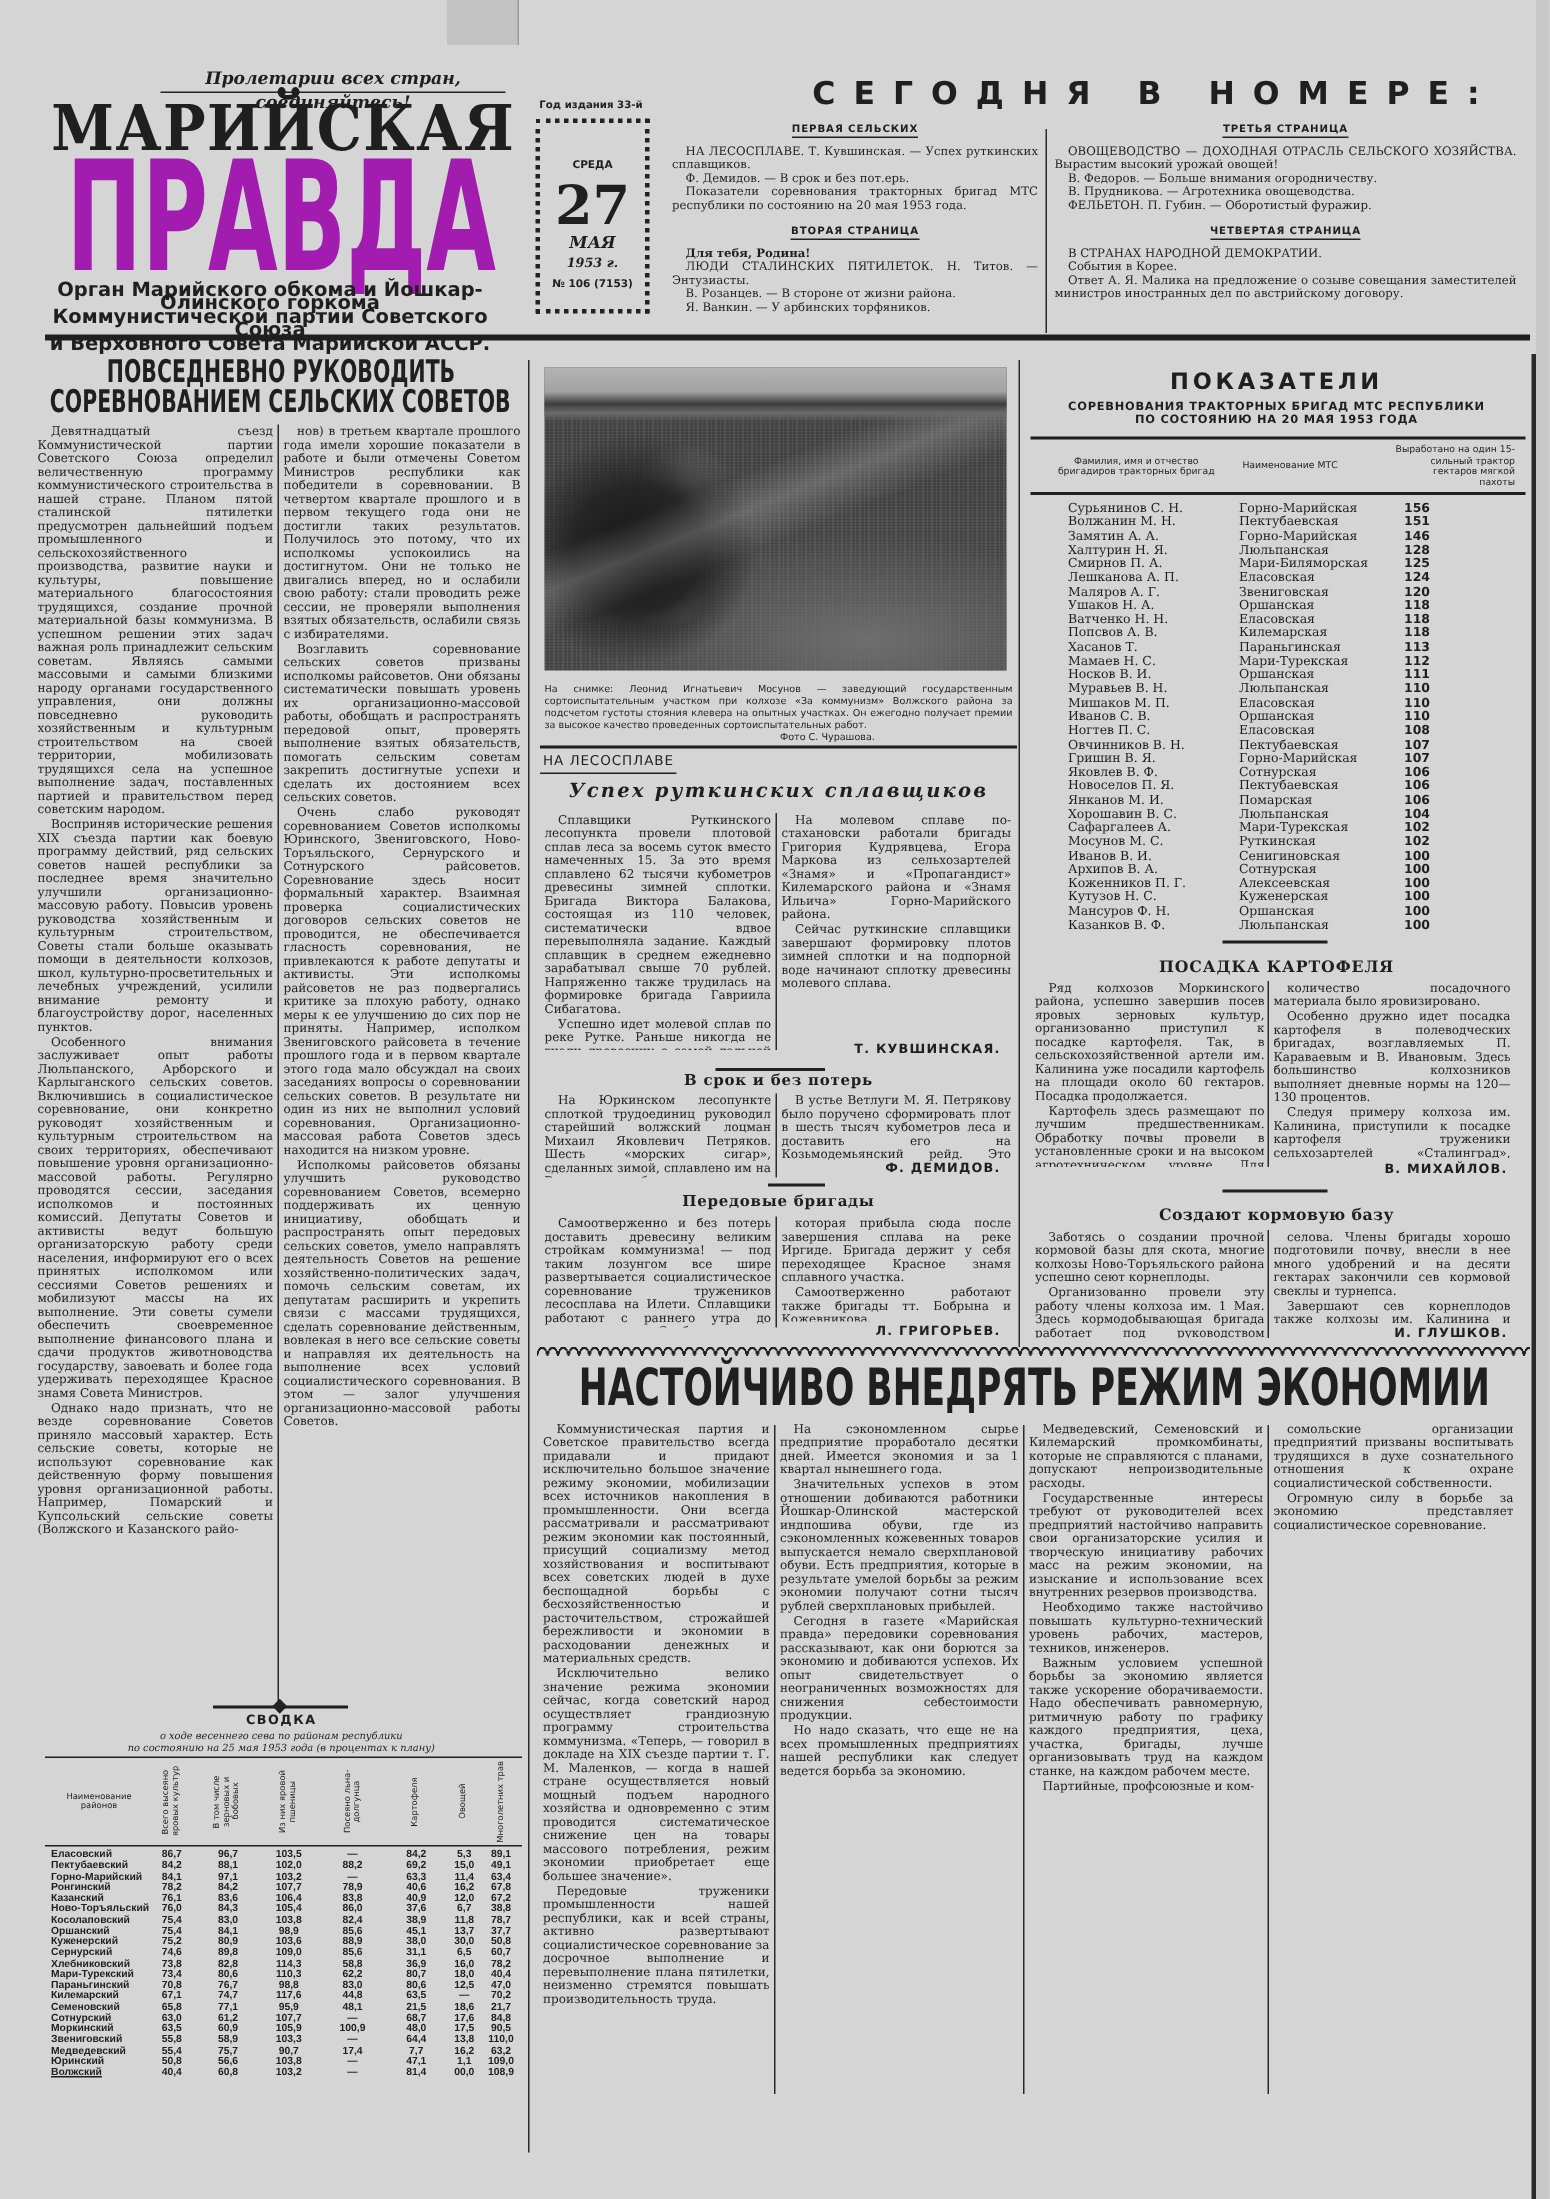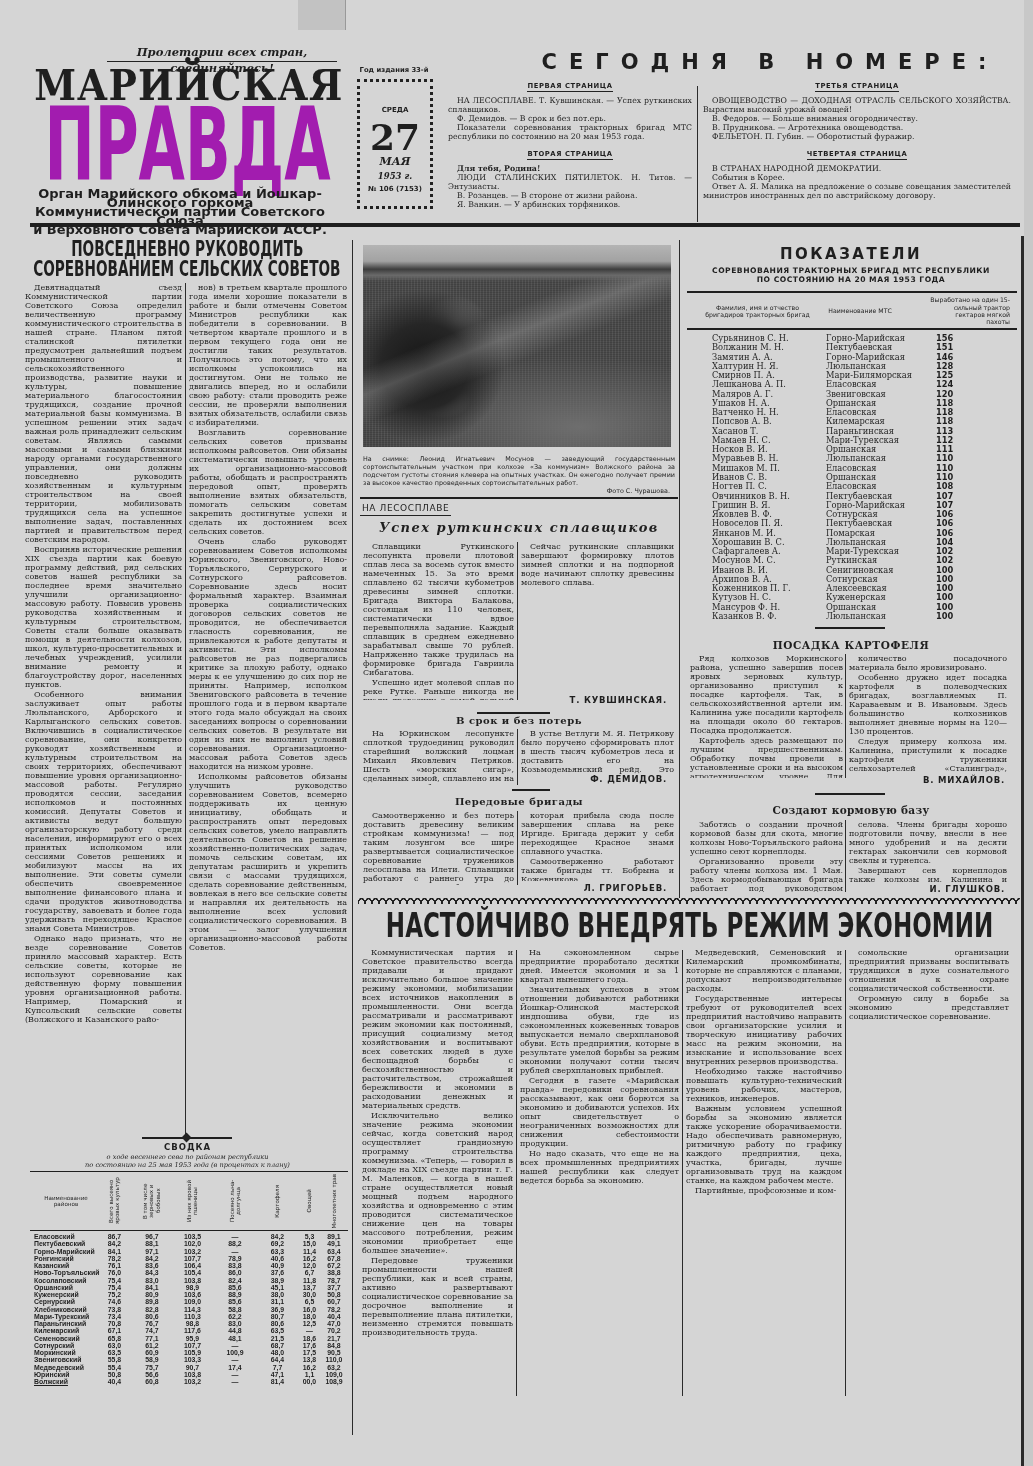--- a/index.html
+++ b/index.html
@@ -39,21 +39,21 @@
   linear-gradient(180deg,#b4b4b4 0,#a2a2a2 8%,#3d3d3d 12%,#6a6a6a 15%,transparent 18%),
   linear-gradient(158deg,transparent 38%,rgba(170,170,170,.35) 46%,transparent 55%),
   radial-gradient(ellipse 26% 38% at 20% 60%,#151515 0,#262626 55%,transparent 100%),
   radial-gradient(ellipse 10% 13% at 30% 38%,#707070 0,transparent 100%),
   radial-gradient(ellipse 9% 9% at 26% 77%,#9a9a9a 0,transparent 100%),
   radial-gradient(ellipse 60% 35% at 70% 90%,#6e6e6e 0,transparent 100%),
   repeating-linear-gradient(90deg,rgba(255,255,255,.07) 0 1px,transparent 1px 3px),
   repeating-linear-gradient(0deg,rgba(0,0,0,.12) 0 1px,transparent 1px 2px),
   #4a4a4a}
 .caption{left:363px;top:455px;width:312px;font-family:"DejaVu Sans",sans-serif;font-size:6.4px;line-height:8px;text-align:justify}
-.credit{left:520px;top:487px;width:150px;text-align:right;font-family:"DejaVu Sans",sans-serif;font-size:6.4px}
+.credit{left:520px;top:487px;width:150px;text-align:left;font-family:"DejaVu Sans",sans-serif;font-size:6.4px}
 .wavy{position:absolute;height:6px;background-image:radial-gradient(ellipse at 50% 100%,transparent 52%,#222 55%,#222 74%,transparent 78%);background-size:7px 6px;background-repeat:repeat-x}
 
 .ind-hd{position:absolute;top:295px;font-family:"DejaVu Sans",sans-serif;font-size:6.2px;line-height:7.3px;text-align:center;display:flex;align-items:center;justify-content:center;height:32px}
 .ir{display:flex;height:9.27px;line-height:9.27px;font-size:8.3px;font-family:"DejaVu Serif",serif;white-space:nowrap}
 .ir .c1{width:114px}
 .ir .c2{width:110px}
 .ir .c3{width:61px;text-align:left;font-family:"DejaVu Sans",sans-serif;font-weight:bold}
 .sv-hd{position:absolute;top:1173px;left:34px;height:56px;display:flex}
 .sv-hd div{height:56px;display:flex;align-items:center;justify-content:center;font-family:"DejaVu Sans",sans-serif;font-size:5.6px;line-height:6.4px;text-align:center}
 .sv-hd .vt{writing-mode:vertical-rl;transform:rotate(180deg)}
@@ -85,21 +85,21 @@
   <div class="sans" style="top:24px;font-size:7px">СРЕДА</div>
   <div class="serif" style="top:36px;font-size:36px;line-height:38px">27</div>
   <div class="serif" style="top:73px;font-size:11px;font-style:italic">МАЯ</div>
   <div class="serif" style="top:89px;font-size:8.5px;font-style:italic">1953 г.</div>
   <div class="sans" style="top:103px;font-size:7px">№ 106 (7153)</div>
 </div>
 
 <div class="a cont-hd">СЕГОДНЯ В НОМЕРЕ:</div>
 <div class="cont-col" style="left:448px;width:244px">
   <div class="pg-block">
-    <div class="pg-label"><span>ПЕРВАЯ СТРАНИЦА</span></div>
+    <div class="pg-label"><span>ПЕРВАЯ СЕЛЬСКИХ</span></div>
     <p>НА ЛЕСОСПЛАВЕ. Т. Кувшинская. — Успех руткинских сплавщиков.</p>
     <p>Ф. Демидов. — В срок и без пот.ерь.</p>
     <p>Показатели соревнования тракторных бригад МТС республики по состоянию на 20 мая 1953 года.</p>
   </div>
   <div class="pg-block">
     <div class="pg-label"><span>ВТОРАЯ СТРАНИЦА</span></div>
     <p style="font-weight:bold">Для тебя, Родина!</p>
     <p>ЛЮДИ СТАЛИНСКИХ ПЯТИЛЕТОК. Н. Титов. — Энтузиасты.</p>
     <p>В. Розанцев. — В стороне от жизни района.</p>
     <p>Я. Ванкин. — У арбинских торфяников.</p>
@@ -396,20 +396,21 @@
 <div class="rule" style="left:360px;top:497px;width:318px;height:1.5px"></div>
 
 <div class="a sans" style="left:360px;top:503px;width:318px;text-align:left;font-size:9px;letter-spacing:.6px"><span style="border-bottom:1.5px solid #222;padding:0 2px 2px">НА ЛЕСОСПЛАВЕ</span></div>
 <div class="sub-hl" style="left:360px;top:520px;width:318px;font-size:13px;font-style:italic;letter-spacing:1.5px">Успех руткинских сплавщиков</div>
 <div class="body-txt" style="left:363px;top:542px;width:151px;height:158px">
   <p>Сплавщики Руткинского лесопункта провели плотовой сплав леса за восемь суток вместо намеченных 15. За это время сплавлено 62 тысячи кубометров древесины зимней сплотки. Бригада Виктора Балакова, состоящая из 110 человек, систематически вдвое перевыполняла задание. Каждый сплавщик в среднем ежедневно зарабатывал свыше 70 рублей. Напряженно также трудилась на формировке бригада Гавриила Сибагатова.</p>
   <p>Успешно идет молевой сплав по реке Рутке. Раньше никогда не гнали древесину с самой дальней пристани — Новоланских. Ныне это сделал возможным молодой сплавщик</p>
 </div>
 <div class="vline" style="left:517px;top:542px;height:158px"></div>
 <div class="body-txt" style="left:521px;top:542px;width:153px;height:150px">
+  <p>На молевом сплаве по-стахановски работали бригады Григория Кудрявцева, Егора Маркова из сельхозартелей «Знамя» и «Пропагандист» Килемарского района и «Знамя Ильича» Горно-Марийского района.</p>
   <p>Сейчас руткинские сплавщики завершают формировку плотов зимней сплотки и на подпорной воде начинают сплотку древесины молевого сплава.</p>
 </div>
 <div class="author" style="left:521px;top:695px;width:146px">Т. КУВШИНСКАЯ.</div>
 <div class="rule" style="left:477px;top:712px;width:73px;height:1.5px"></div>
 
 <div class="sub-hl" style="left:360px;top:715px;width:318px;font-size:10px;letter-spacing:.5px">В срок и без потерь</div>
 <div class="body-txt" style="left:363px;top:729px;width:151px;height:56px">
   <p>На Юркинском лесопункте сплоткой трудоединиц руководил старейший волжский лоцман Михаил Яковлевич Петряков. Шесть «морских сигар», сделанных зимой, сплавлено им на Волгу в срок и без потерь.</p>
 </div>
 <div class="vline" style="left:517px;top:729px;height:56px"></div>

